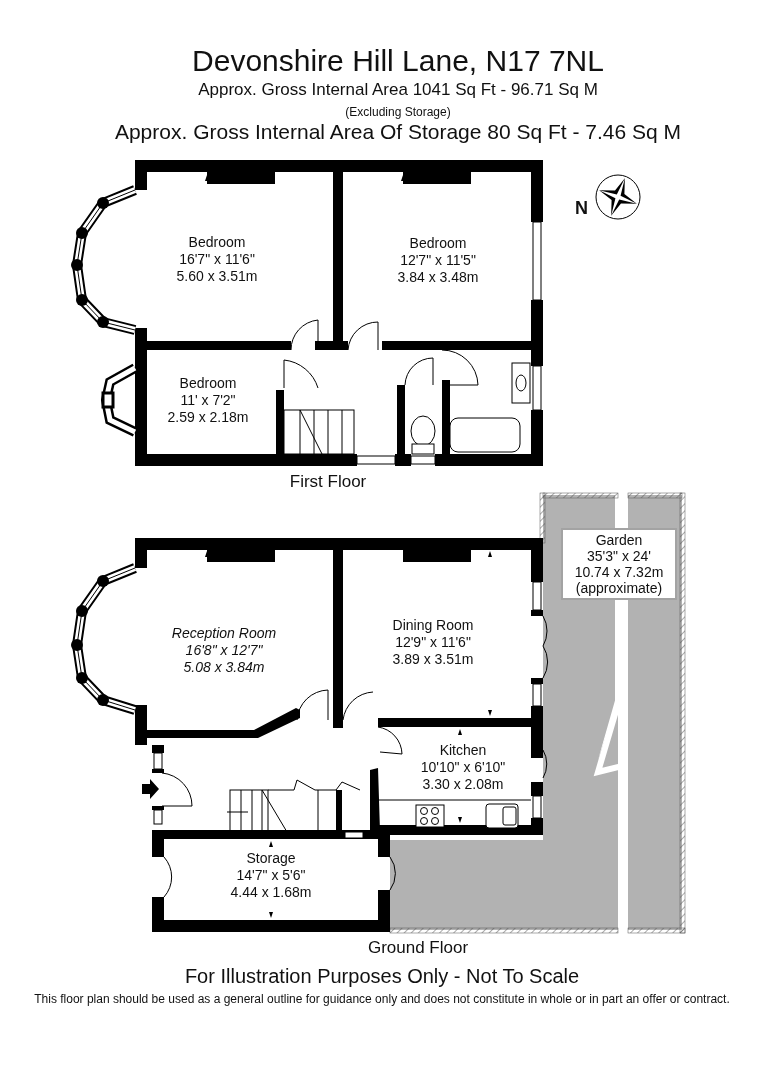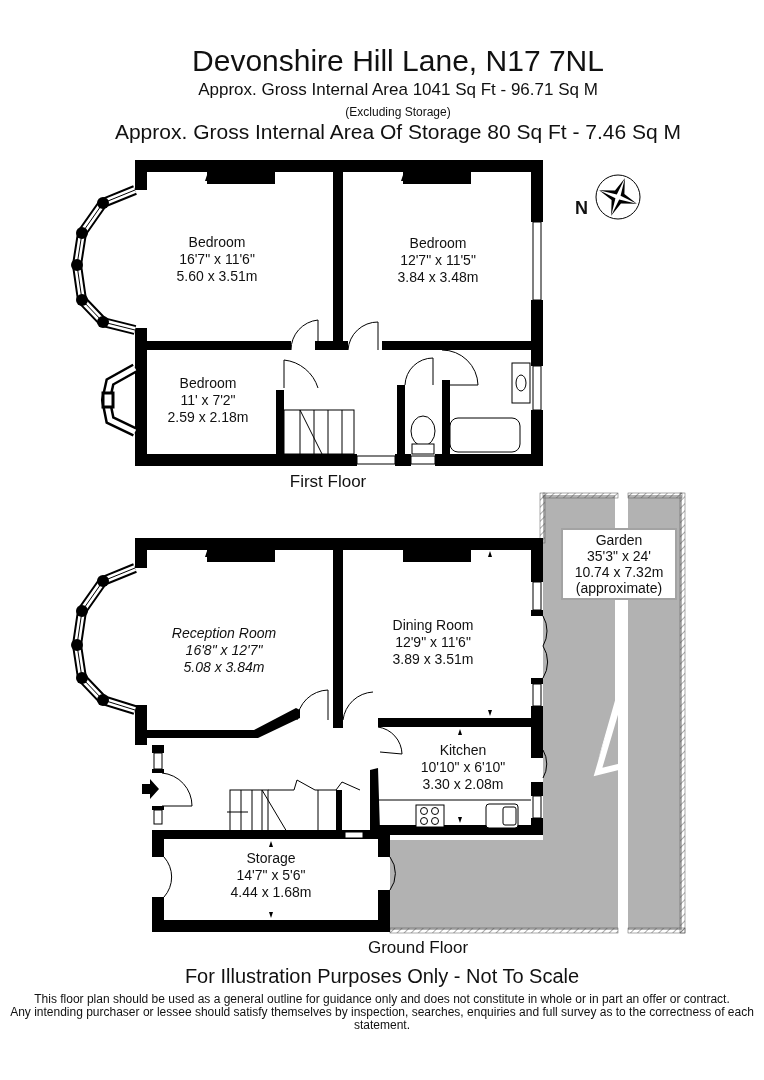--- a/index.html
+++ b/index.html
@@ -286,14 +286,13 @@
   <span>Garden</span>
   <span>35'3" x 24'</span>
   <span>10.74 x 7.32m</span>
   <span>(approximate)</span>
 </div>
 <div class="floor" style="left:374px; top:938px;margin-left:44px;">Ground Floor</div>
 
 <div id="notscale">For Illustration Purposes Only - Not To Scale</div>
 <div id="disc">
   <span>This floor plan should be used as a general outline for guidance only and does not constitute in whole or in part an offer or contract.</span>
-  <span>Any intending purchaser or lessee should satisfy themselves by inspection, searches, enquiries and full survey as to the correctness of each statement.</span>
 </div>
 
 </body></html>

